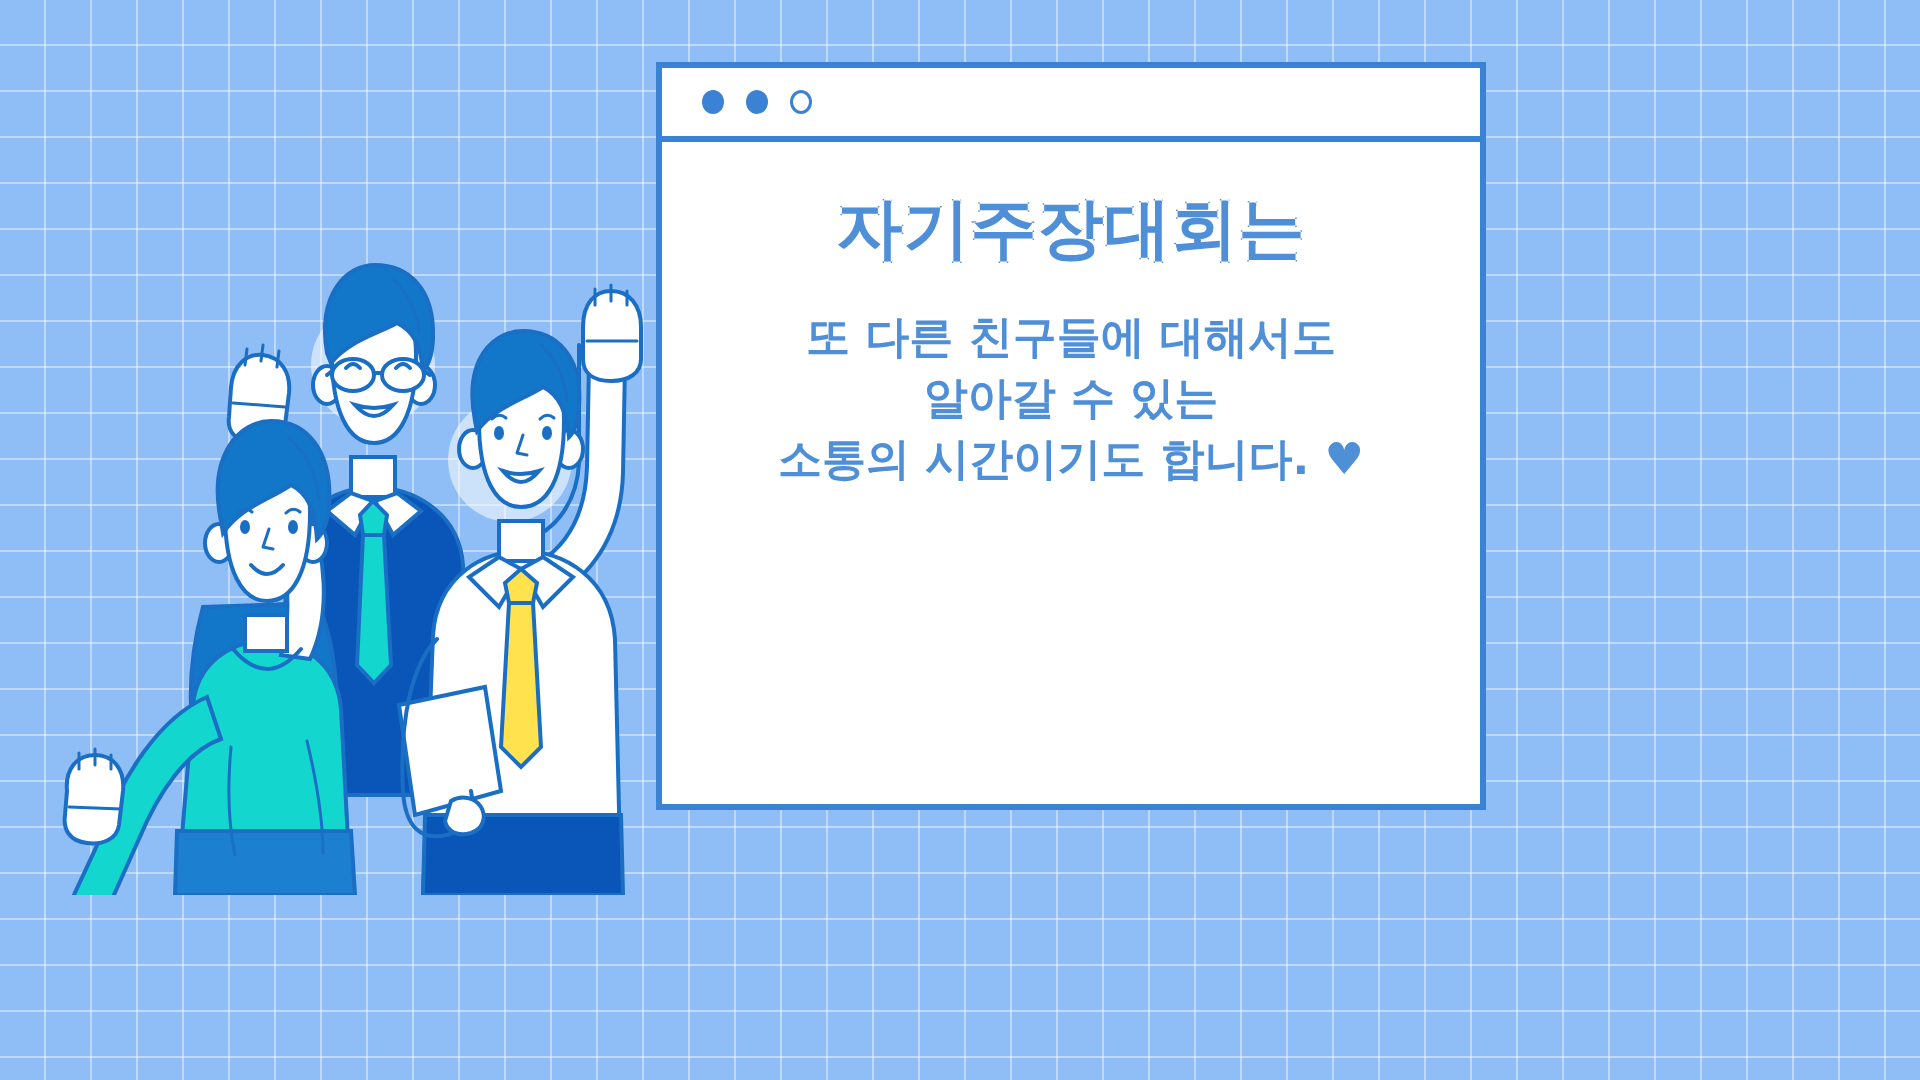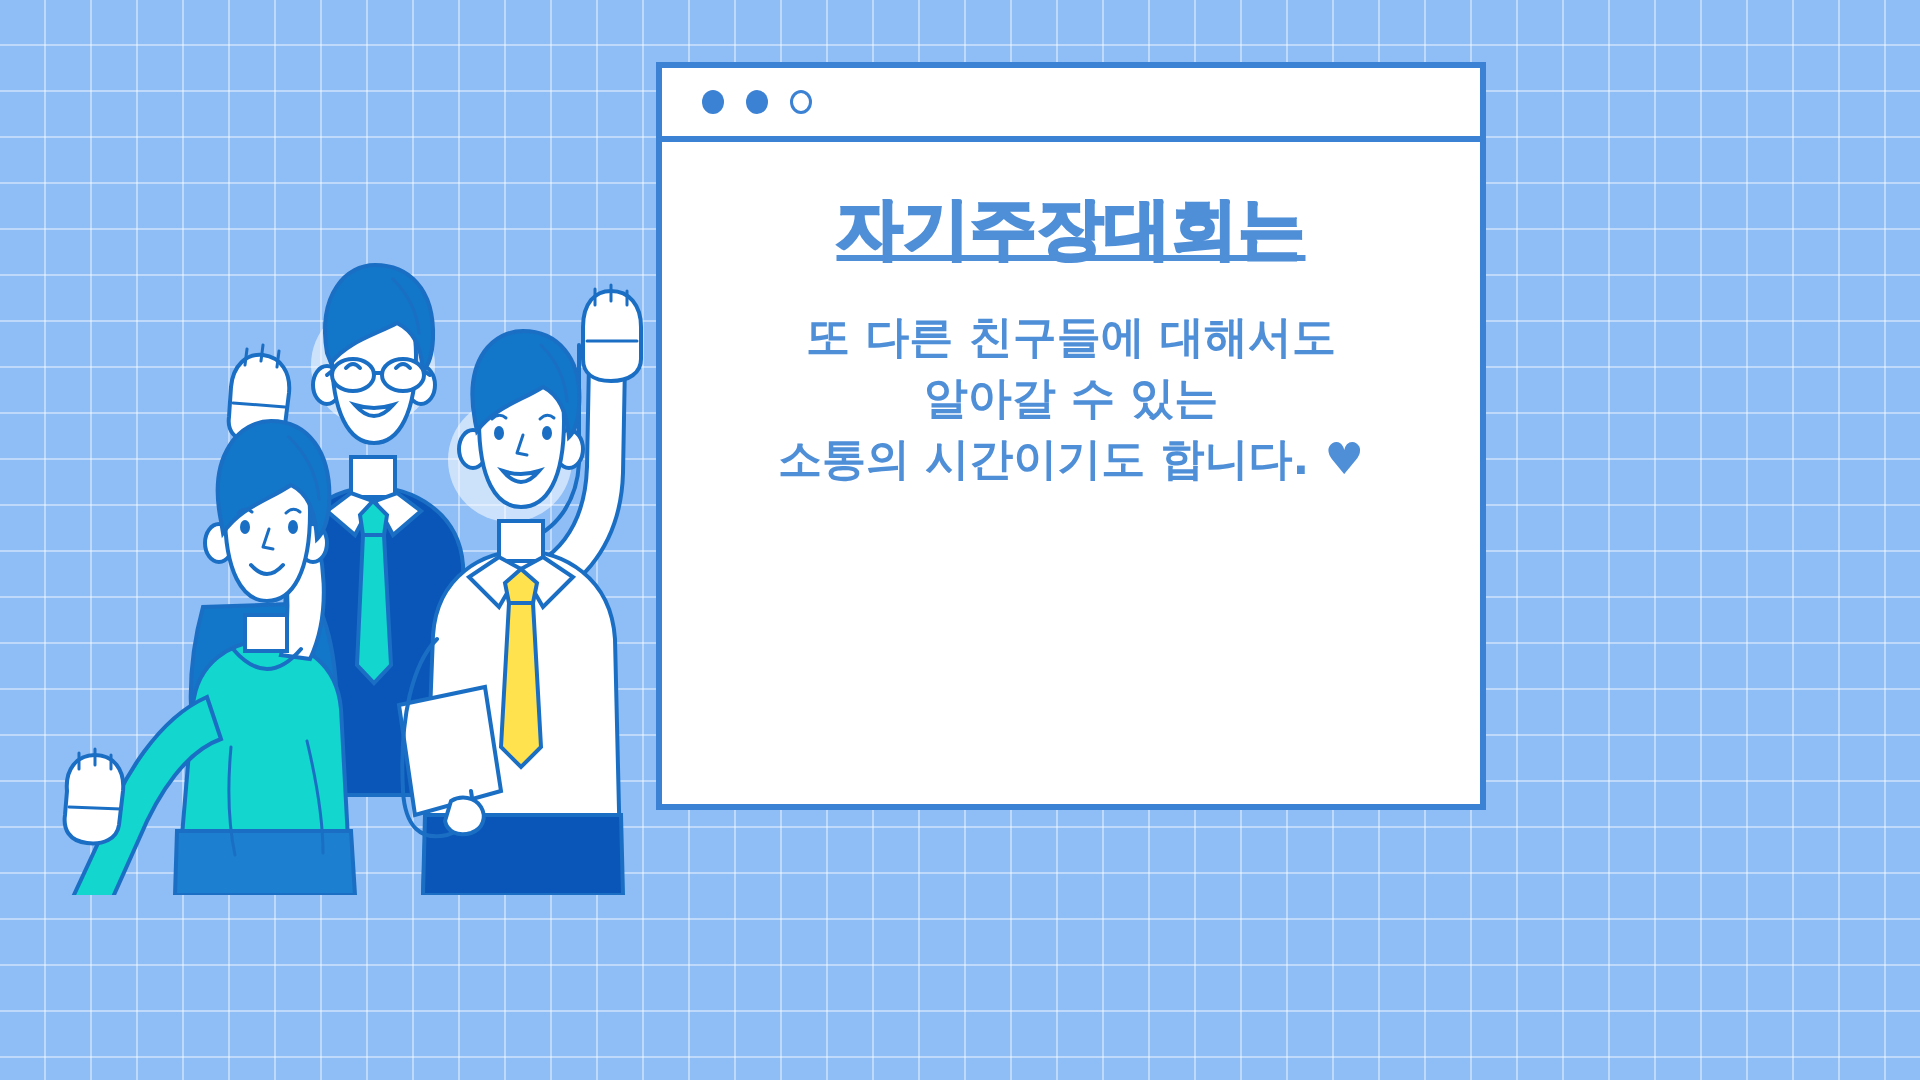--- a/index.html
+++ b/index.html
@@ -86,21 +86,20 @@
     line-height: 1.05;
     color: #4f8fd8;
     -webkit-text-stroke: 3px #4f8fd8;
     text-shadow:
        3px 0 0 #ffffff, -3px 0 0 #ffffff,
        0 3px 0 #ffffff, 0 -3px 0 #ffffff;
     paint-order: stroke fill;
     text-align: center;
     margin: 0 0 44px 0;
     white-space: nowrap;
-    text-decoration: underline;
   }
 
   .para {
     font-size: 44px;
     font-weight: 700;
     line-height: 1.38;
     color: #4f8fd8;
     text-align: center;
     margin: 0;
     white-space: pre-line;

